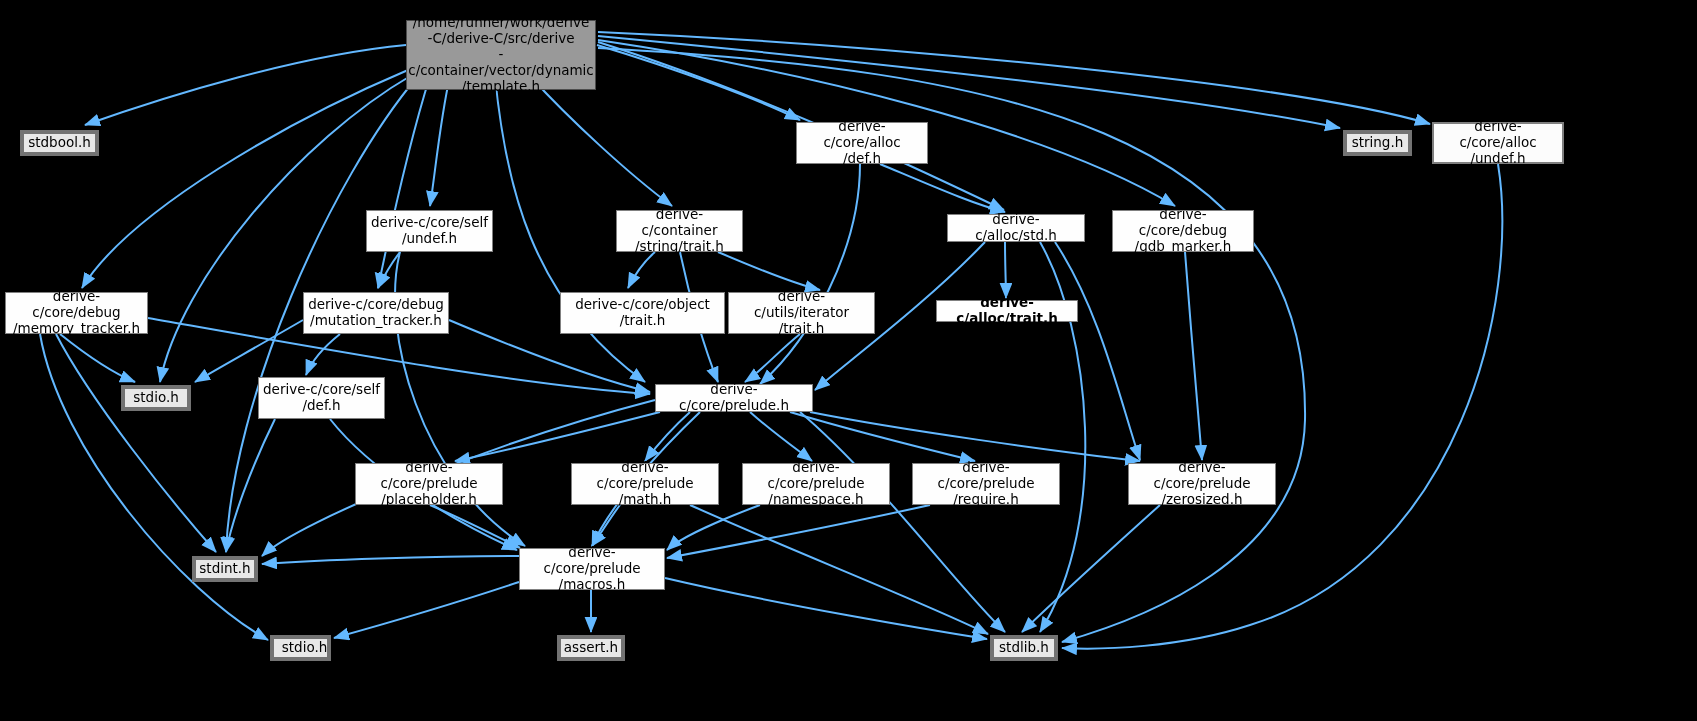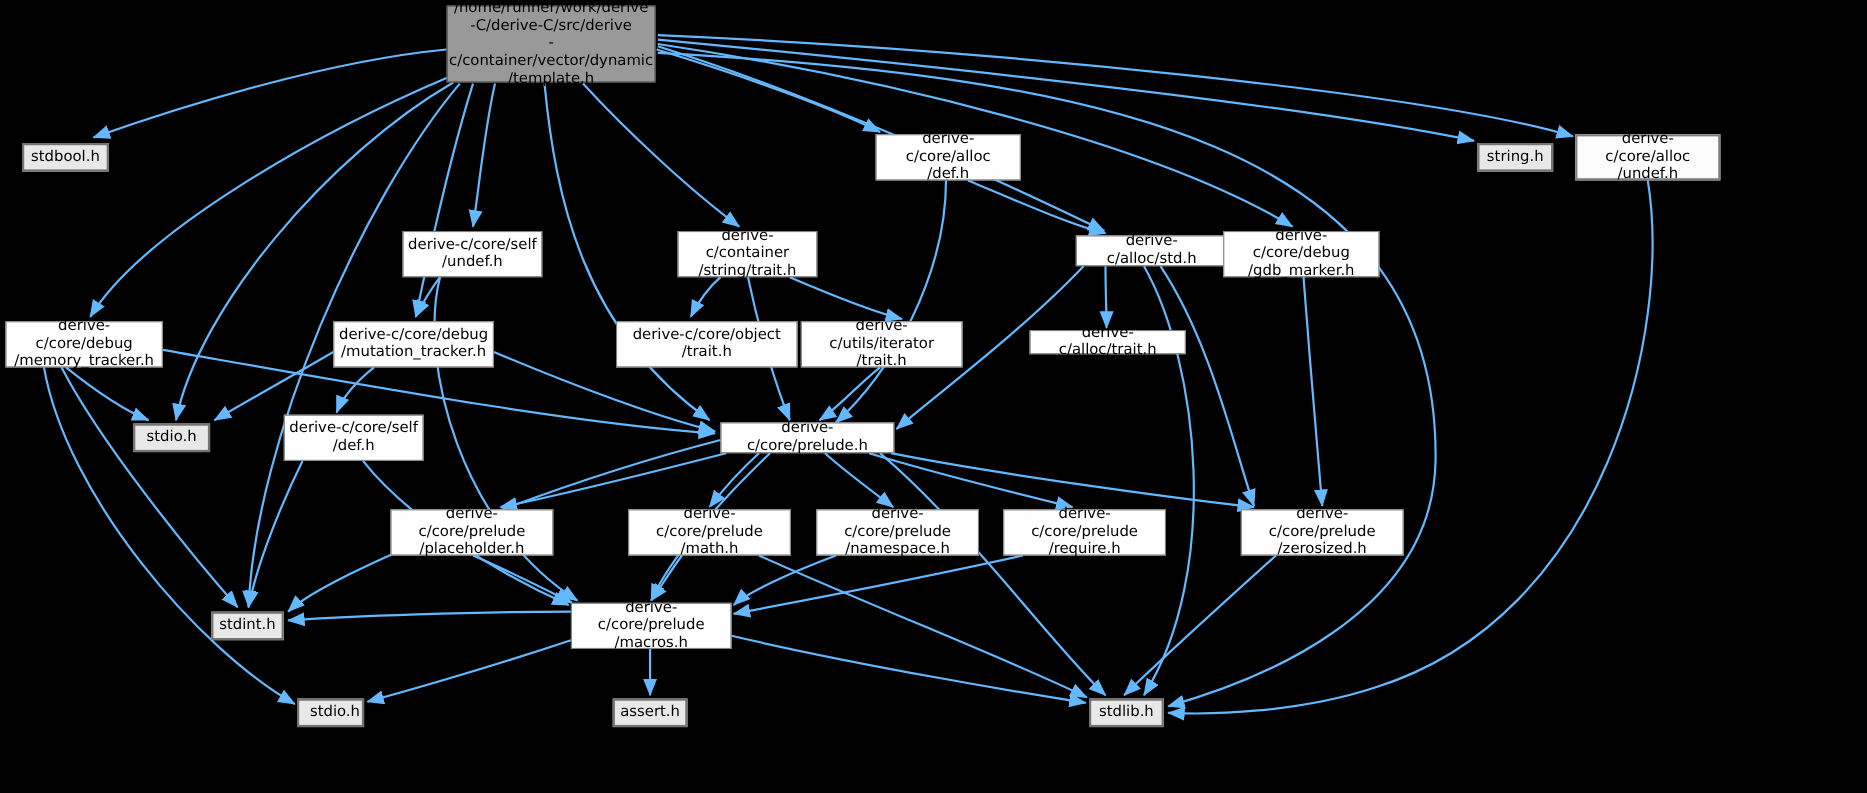--- a/index.html
+++ b/index.html
@@ -2,21 +2,21 @@
 <html><head>
 <meta charset="utf-8">
 <style>
   html,body{margin:0;padding:0;background:#000;}
   #canvas{position:relative;width:1697px;height:721px;background:#000;overflow:hidden;
           font-family:"DejaVu Sans","Liberation Sans",sans-serif;}
   svg.edges{position:absolute;left:0;top:0;width:1697px;height:721px;}
   .node{position:absolute;box-sizing:border-box;display:flex;align-items:center;
         justify-content:center;text-align:center;line-height:1.18;
         font-size:13.5px;color:#000;white-space:pre-line;padding:2px 4px;}
-  .node.lib{background:#e8e8e8;border:2px solid #737373;}
+  .node.lib{background:#e8e8e8;border:4px solid #737373;}
   .node.hdr{background:#fefefe;border:1px solid #808080;}
   .node.root{background:#999999;border:1px solid #4d4d4d;}
   .node.thick{border:2px solid #7f7f7f;background:#fcfcfc;}
 </style>
 </head>
 <body>
 
 <div id="canvas">
   <svg class="edges" viewBox="0 0 1697 721">
     <defs>
@@ -76,46 +76,46 @@
         <path d="M 930,505 C 840,525 720,548 667,558"></path>
         <path d="M 1160,505 C 1110,550 1050,605 1022,632"></path>
         <path d="M 591,590 C 591,608 591,622 591,632"></path>
         <path d="M 519,582 C 450,605 370,628 334,638"></path>
         <path d="M 665,578 C 780,605 930,630 987,639"></path>
         <path d="M 519,556 C 430,556 320,560 262,564"></path>
         <path d="M 1498,164 C 1520,300 1460,560 1250,625 C 1180,648 1100,650 1062,648"></path>
       </g>
   </svg>
   <div id="node-layer">
-      <div class="node root" style="left: 406px; top: 5px; width: 190px; height: 70px;">/home/runner/work/derive
+      <div class="node root" style="left: 406px; top: 20px; width: 190px; height: 70px;">/home/runner/work/derive
 -C/derive-C/src/derive
 -c/container/vector/dynamic
 /template.h</div>
       <div class="node lib" style="left: 20px; top: 130px; width: 79px; height: 26px;">stdbool.h</div>
       <div class="node hdr" style="left: 796px; top: 122px; width: 132px; height: 42px;">derive-c/core/alloc
 /def.h</div>
       <div class="node lib" style="left: 1343px; top: 130px; width: 69px; height: 26px;">string.h</div>
       <div class="node thick" style="left: 1432px; top: 122px; width: 132px; height: 42px;">derive-c/core/alloc
 /undef.h</div>
       <div class="node hdr" style="left: 366px; top: 210px; width: 127px; height: 42px;">derive-c/core/self
 /undef.h</div>
       <div class="node hdr" style="left: 616px; top: 210px; width: 127px; height: 42px;">derive-c/container
 /string/trait.h</div>
-      <div class="node hdr" style="left: 978px; top: 214px; width: 138px; height: 28px;">derive-c/alloc/std.h</div>
+      <div class="node hdr" style="left: 947px; top: 214px; width: 138px; height: 28px;">derive-c/alloc/std.h</div>
       <div class="node hdr" style="left: 1112px; top: 210px; width: 142px; height: 42px;">derive-c/core/debug
 /gdb_marker.h</div>
       <div class="node hdr" style="left: 5px; top: 292px; width: 143px; height: 42px;">derive-c/core/debug
 /memory_tracker.h</div>
       <div class="node hdr" style="left: 303px; top: 292px; width: 146px; height: 42px;">derive-c/core/debug
 /mutation_tracker.h</div>
       <div class="node hdr" style="left: 560px; top: 292px; width: 165px; height: 42px;">derive-c/core/object
 /trait.h</div>
       <div class="node hdr" style="left: 728px; top: 292px; width: 147px; height: 42px;">derive-c/utils/iterator
 /trait.h</div>
-      <div class="node hdr" style="left: 936px; top: 300px; width: 142px; height: 22px;">derive-c/alloc/trait.h</div>
+      <div class="node hdr" style="left: 936px; top: 300px; width: 142px; height: 22px; font-weight: bold;">derive-c/alloc/trait.h</div>
       <div class="node lib" style="left: 121px; top: 385px; width: 70px; height: 26px;">stdio.h</div>
       <div class="node hdr" style="left: 258px; top: 377px; width: 127px; height: 42px;">derive-c/core/self
 /def.h</div>
       <div class="node hdr" style="left: 655px; top: 384px; width: 158px; height: 28px;">derive-c/core/prelude.h</div>
       <div class="node hdr" style="left: 355px; top: 463px; width: 148px; height: 42px;">derive-c/core/prelude
 /placeholder.h</div>
       <div class="node hdr" style="left: 571px; top: 463px; width: 148px; height: 42px;">derive-c/core/prelude
 /math.h</div>
       <div class="node hdr" style="left: 742px; top: 463px; width: 148px; height: 42px;">derive-c/core/prelude
 /namespace.h</div>

